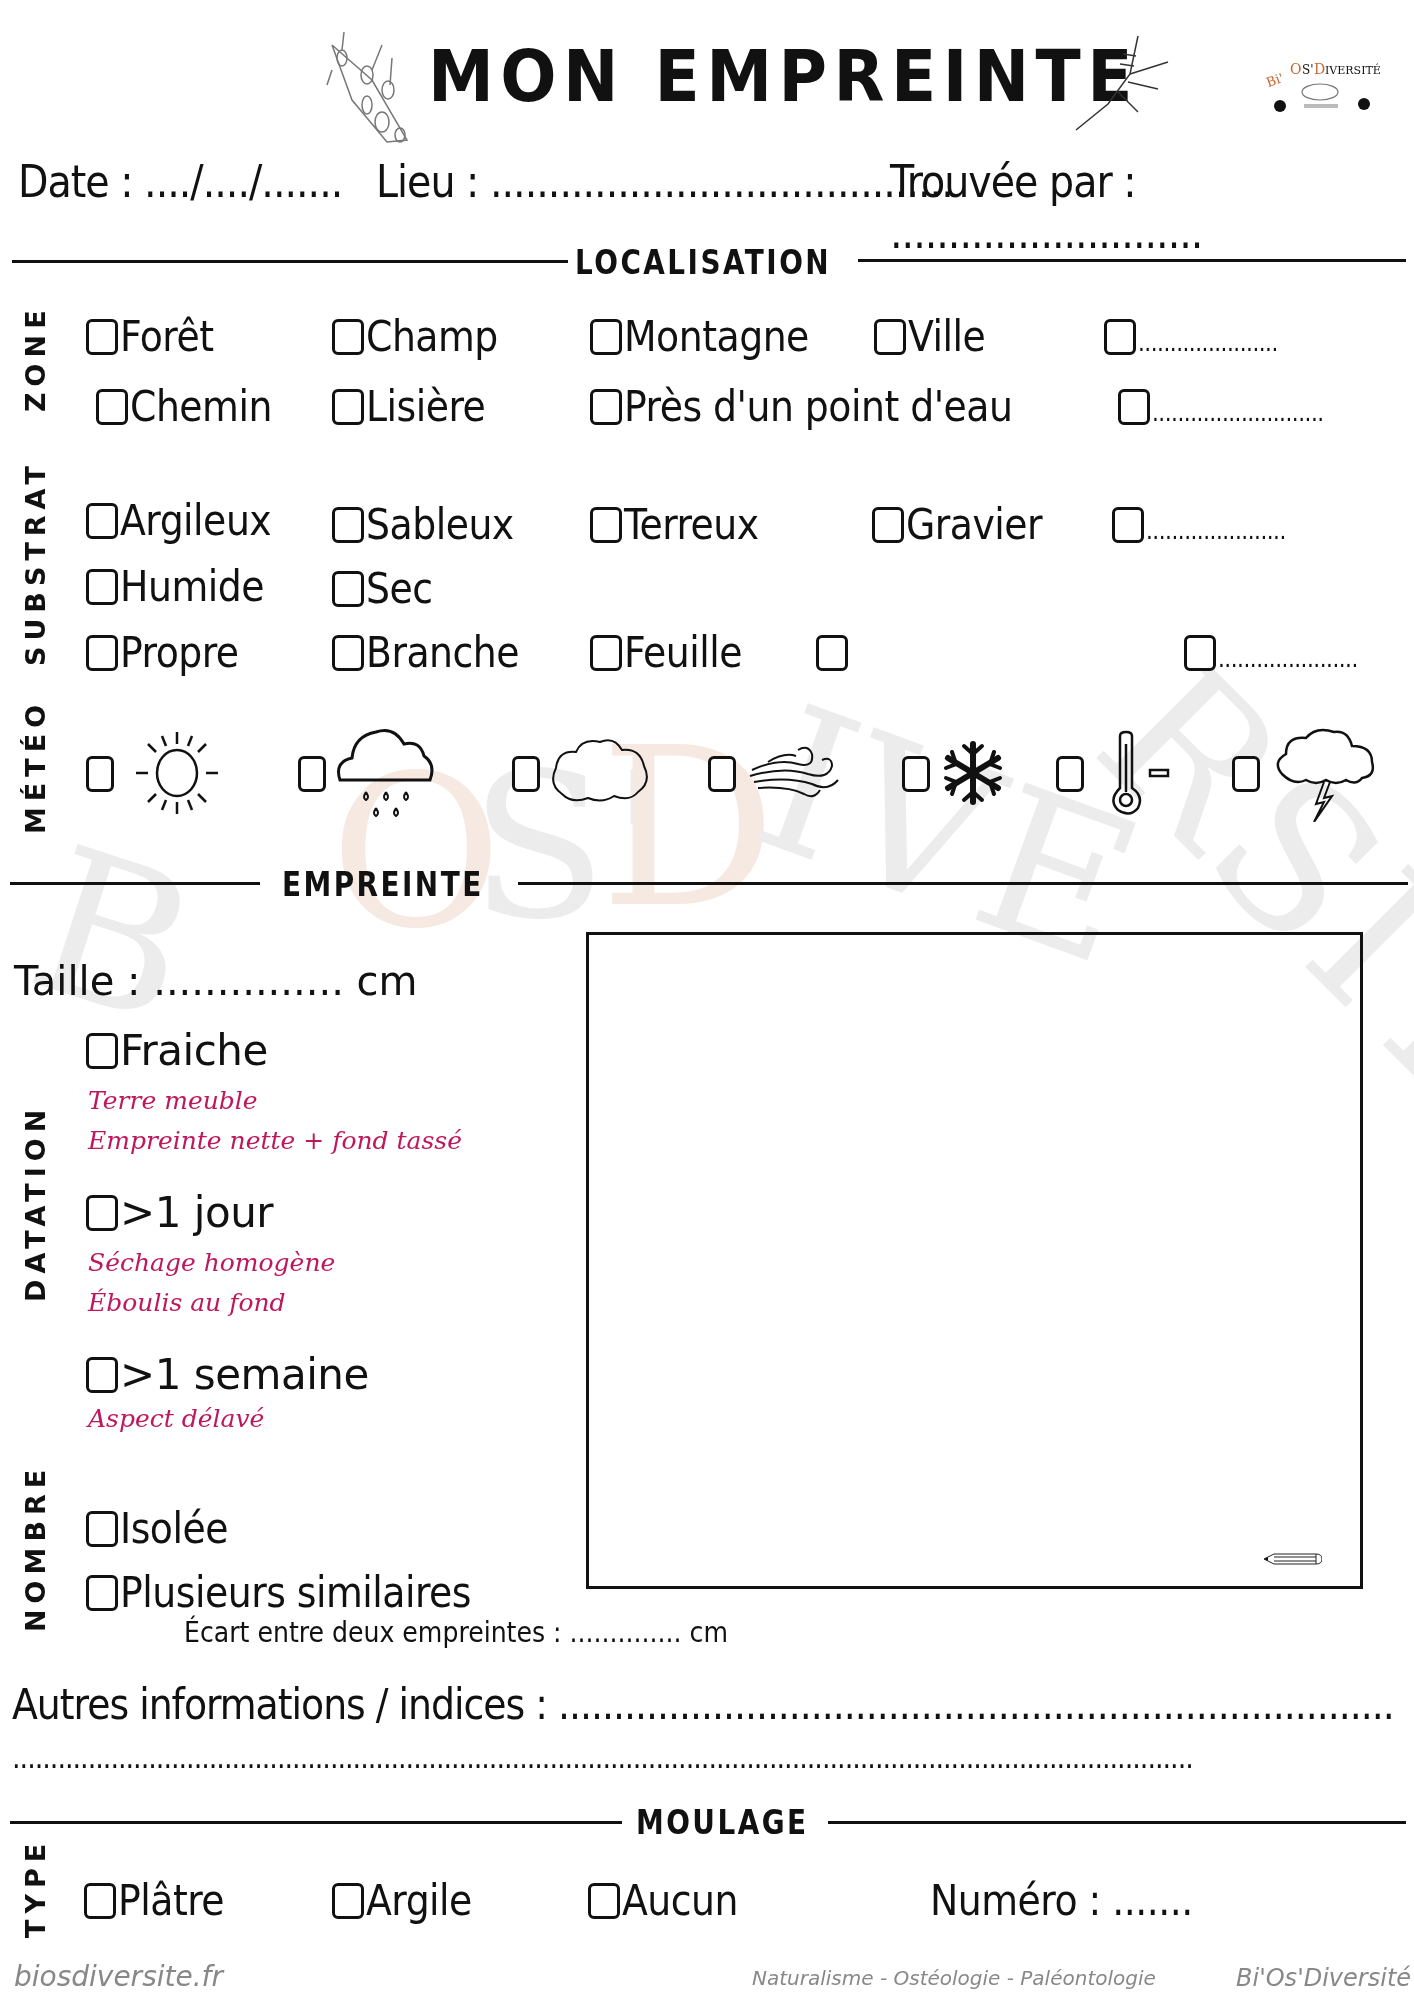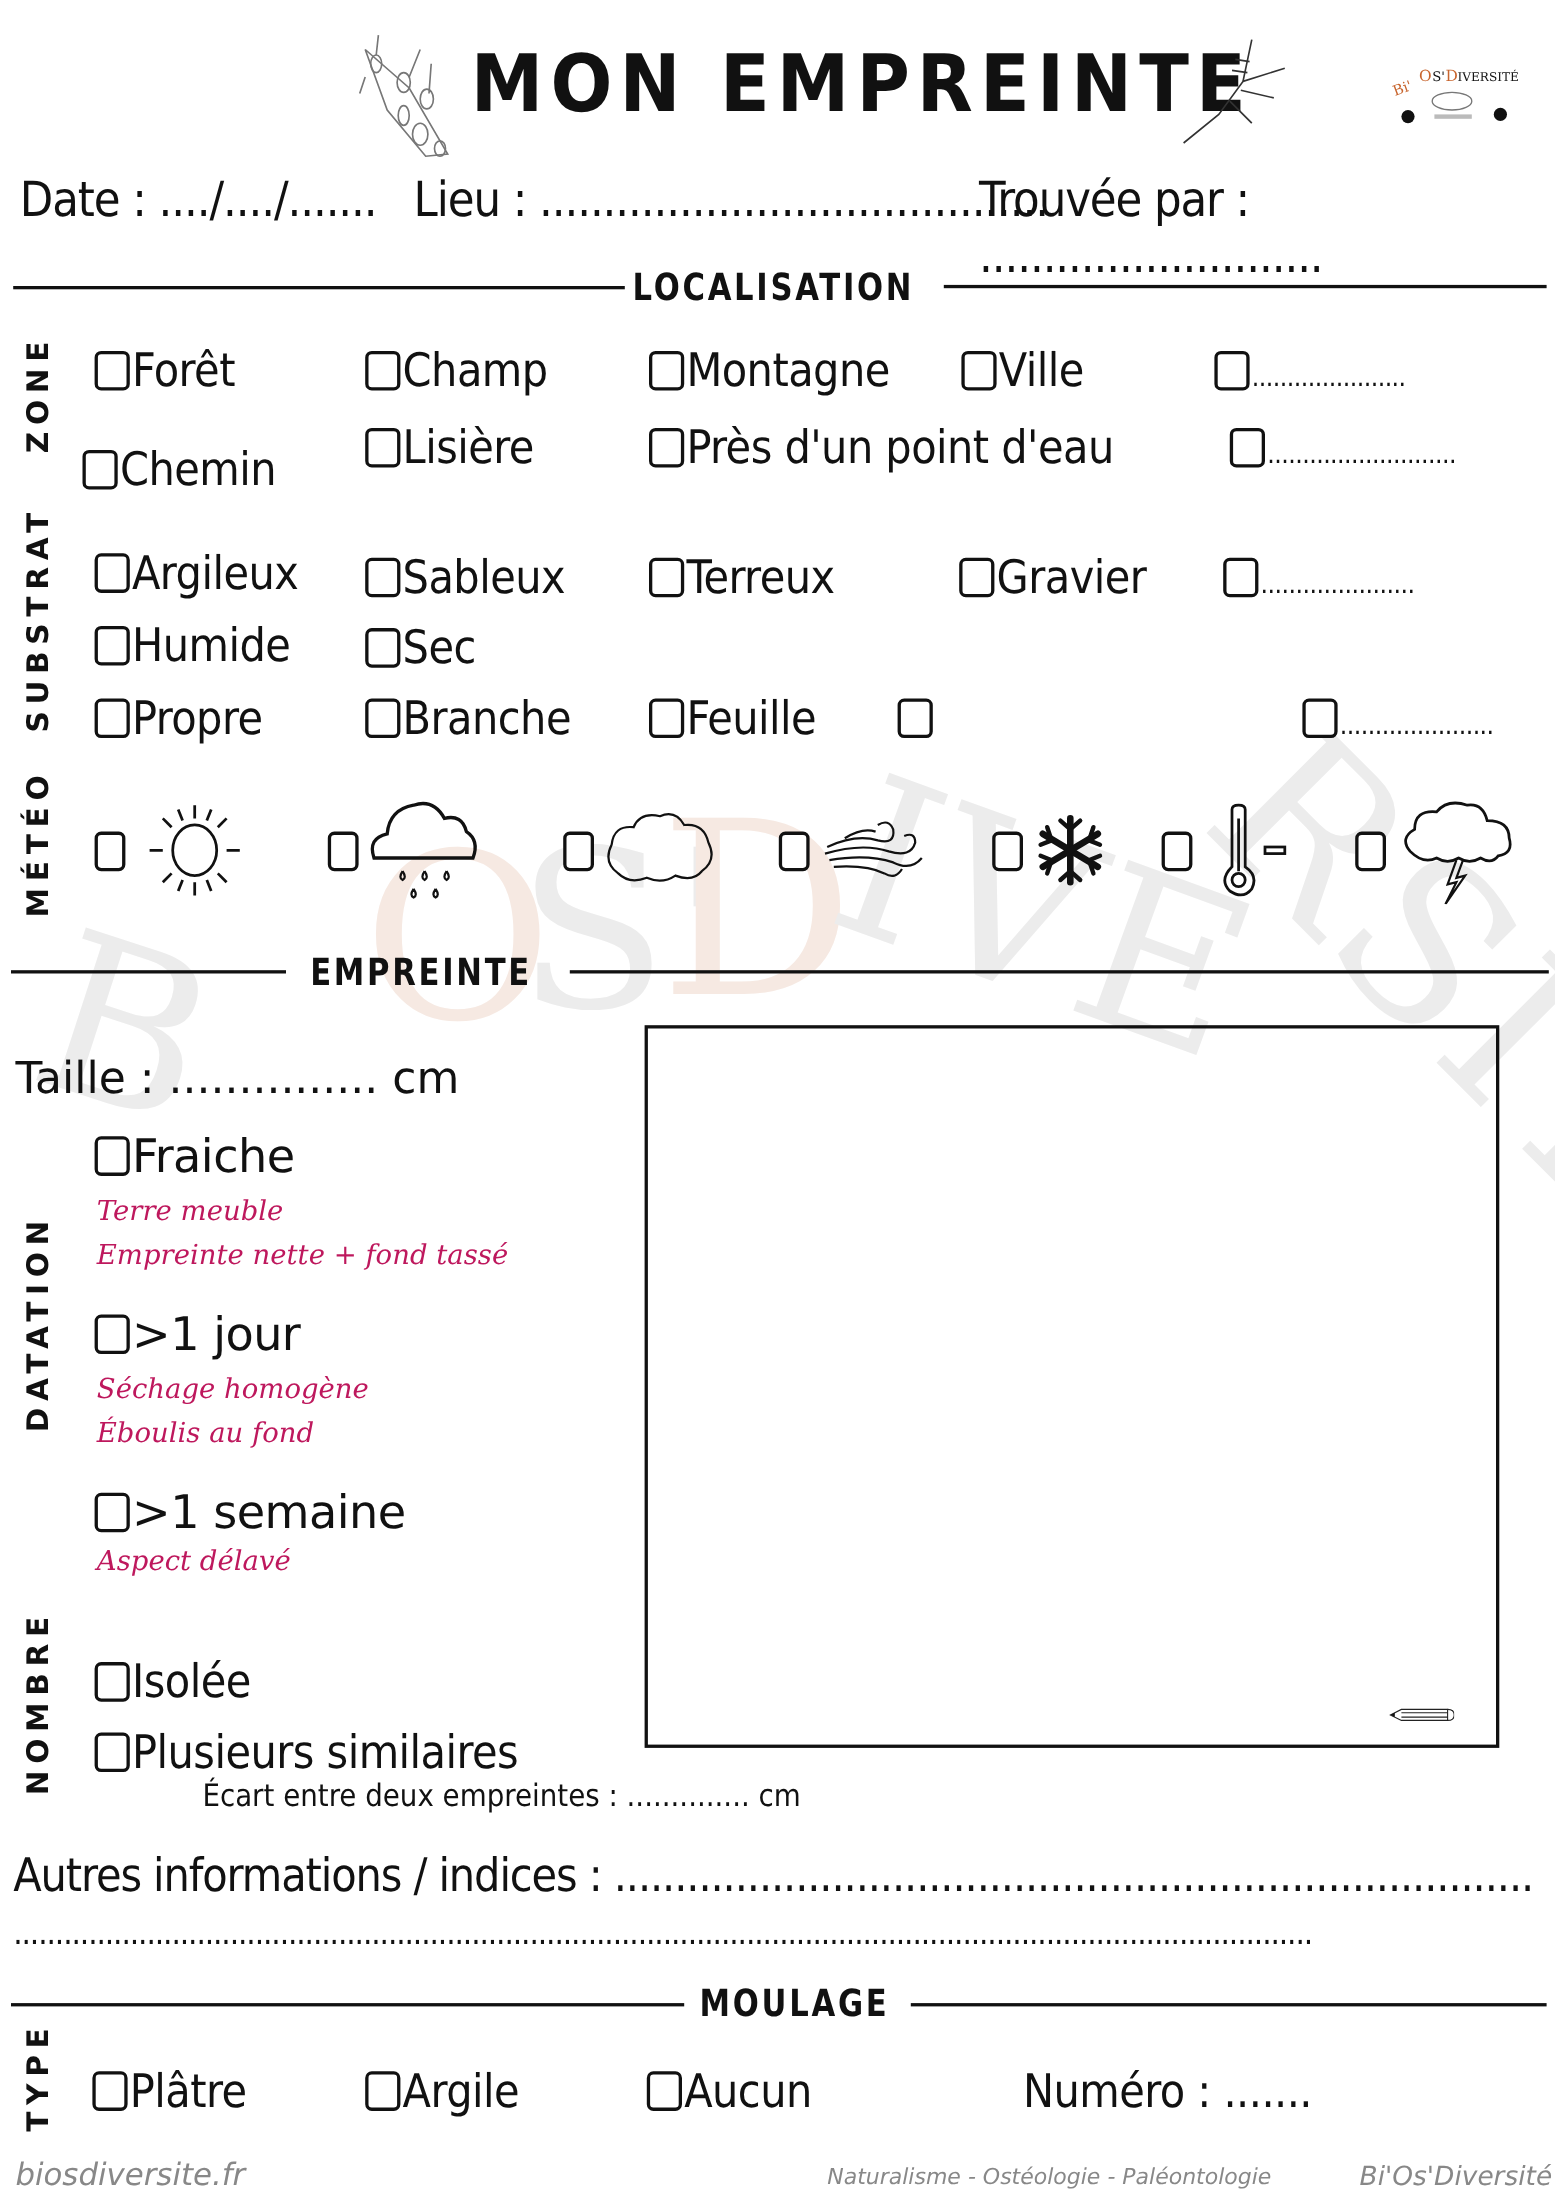--- a/index.html
+++ b/index.html
@@ -88,21 +88,21 @@
 <div class="section-title" style="left:575px; top:242px;">LOCALISATION</div>
 <div class="divider" style="left:858px; top:259px; width:548px;"></div>
 
 <div class="vlabel" style="left:20px; top:412px;">ZONE</div>
 <div class="opt" style="left:86px; top:312px;"><span class="cb"></span><span>Forêt</span></div>
 <div class="opt" style="left:332px; top:312px;"><span class="cb"></span><span>Champ</span></div>
 <div class="opt" style="left:590px; top:312px;"><span class="cb"></span><span>Montagne</span></div>
 <div class="opt" style="left:874px; top:312px;"><span class="cb"></span><span>Ville</span></div>
 <div class="opt" style="left:1104px; top:312px;"><span class="cb"></span><span style="font-size:24px;">......................</span></div>
 
-<div class="opt" style="left:75px; top:382px;margin-top:20px;"><span class="cb"></span><span>Chemin</span></div>
+<div class="opt" style="left:96px; top:382px;"><span class="cb"></span><span>Chemin</span></div>
 <div class="opt" style="left:332px; top:382px;"><span class="cb"></span><span>Lisière</span></div>
 <div class="opt" style="left:590px; top:382px;"><span class="cb"></span><span>Près d'un point d'eau</span></div>
 <div class="opt" style="left:1118px; top:382px;"><span class="cb"></span><span style="font-size:24px;">...........................</span></div>
 
 <div class="vlabel" style="left:20px; top:666px;">SUBSTRAT</div>
 <div class="opt" style="left:86px; top:496px;"><span class="cb"></span><span>Argileux</span></div>
 <div class="opt" style="left:332px; top:500px;"><span class="cb"></span><span>Sableux</span></div>
 <div class="opt" style="left:590px; top:500px;"><span class="cb"></span><span>Terreux</span></div>
 <div class="opt" style="left:872px; top:500px;"><span class="cb"></span><span>Gravier</span></div>
 <div class="opt" style="left:1112px; top:500px;"><span class="cb"></span><span style="font-size:24px;">......................</span></div>

